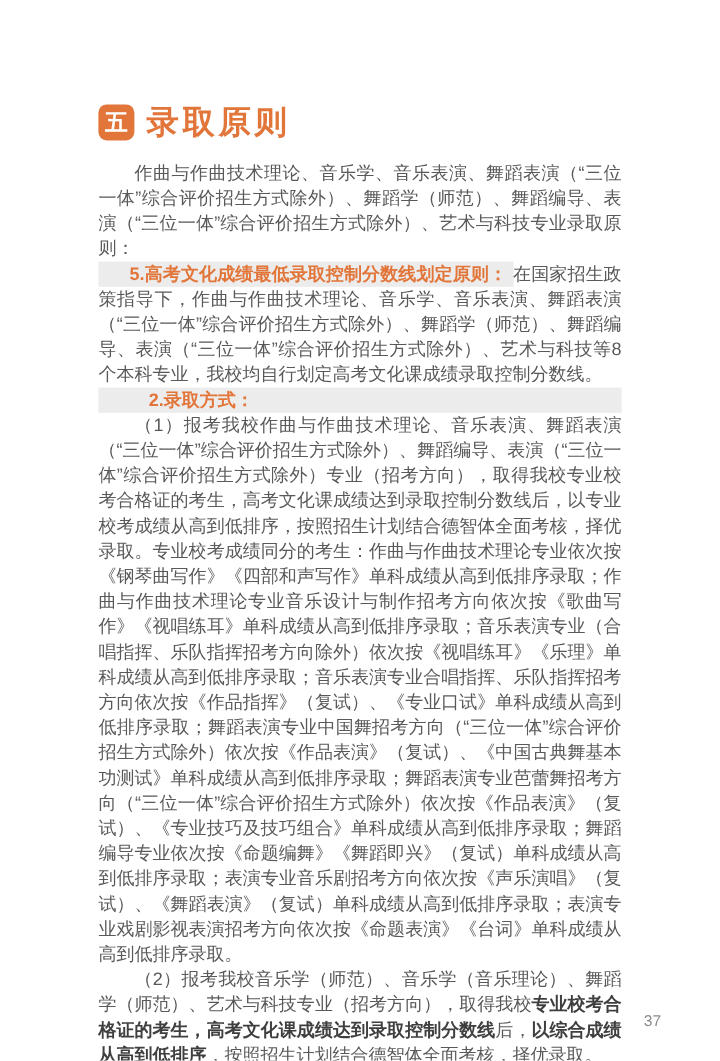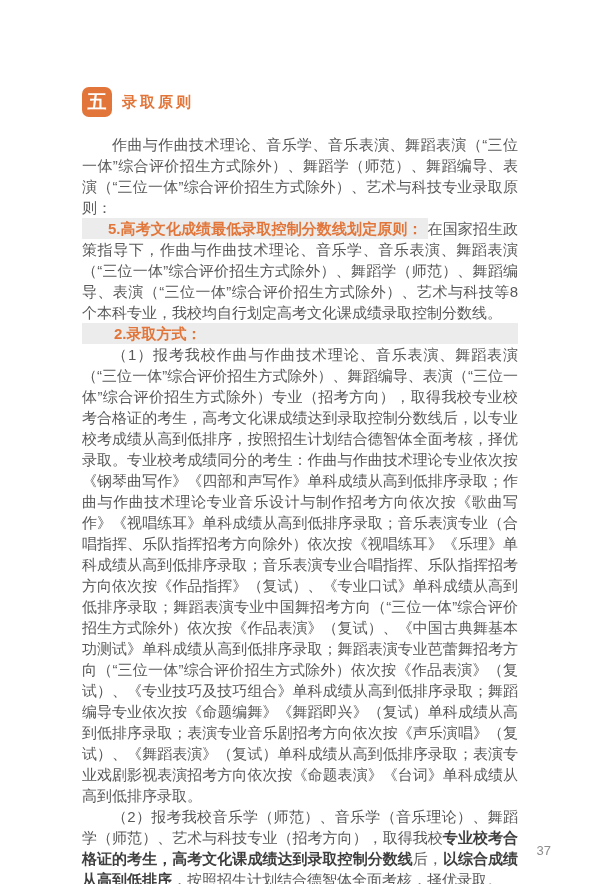--- a/index.html
+++ b/index.html
@@ -17,37 +17,37 @@
   .section-header{
     position:absolute;left:82px;top:87px;
     display:flex;align-items:center;gap:10px;
   }
   .badge{
     width:30px;height:30px;border-radius:7px;background:var(--accent);
     color:#ffffff;display:flex;align-items:center;justify-content:center;
     font-size:19px;font-weight:bold;font-family:"DejaVu Serif",serif;
   }
   .title{
-    margin:0;font-size:15px;font-weight:bold;color:var(--accent);
+    margin:0;font-size:27px;font-weight:bold;color:var(--accent);
     font-family:Liberation Serif, serif;letter-spacing:3px;line-height:30px;
   }
   .content{
     position:absolute;left:82px;top:134px;width:436px;
     font-size:15px;line-height:21px;color:var(--body);
     text-align:justify;
   }
   .content p{margin:0;}
   .indent{text-indent:2em;}
   .hl-head{
     background:var(--hl);color:var(--accent);font-weight:bold;
     padding:2px 5px 2px 26px;
   }
   .hl-line{
     background:var(--hl);color:var(--accent);font-weight:bold;
-    padding-left:32px;
+    padding-left:42px;
   }
   .b{font-weight:bold;color:var(--strong);}
   .formula{font-weight:bold;color:var(--strong);}
   .page-number{
     position:absolute;right:49px;bottom:26px;
     font-size:13px;color:var(--pagenum);
   }
 </style>
 </head>
 <body>

